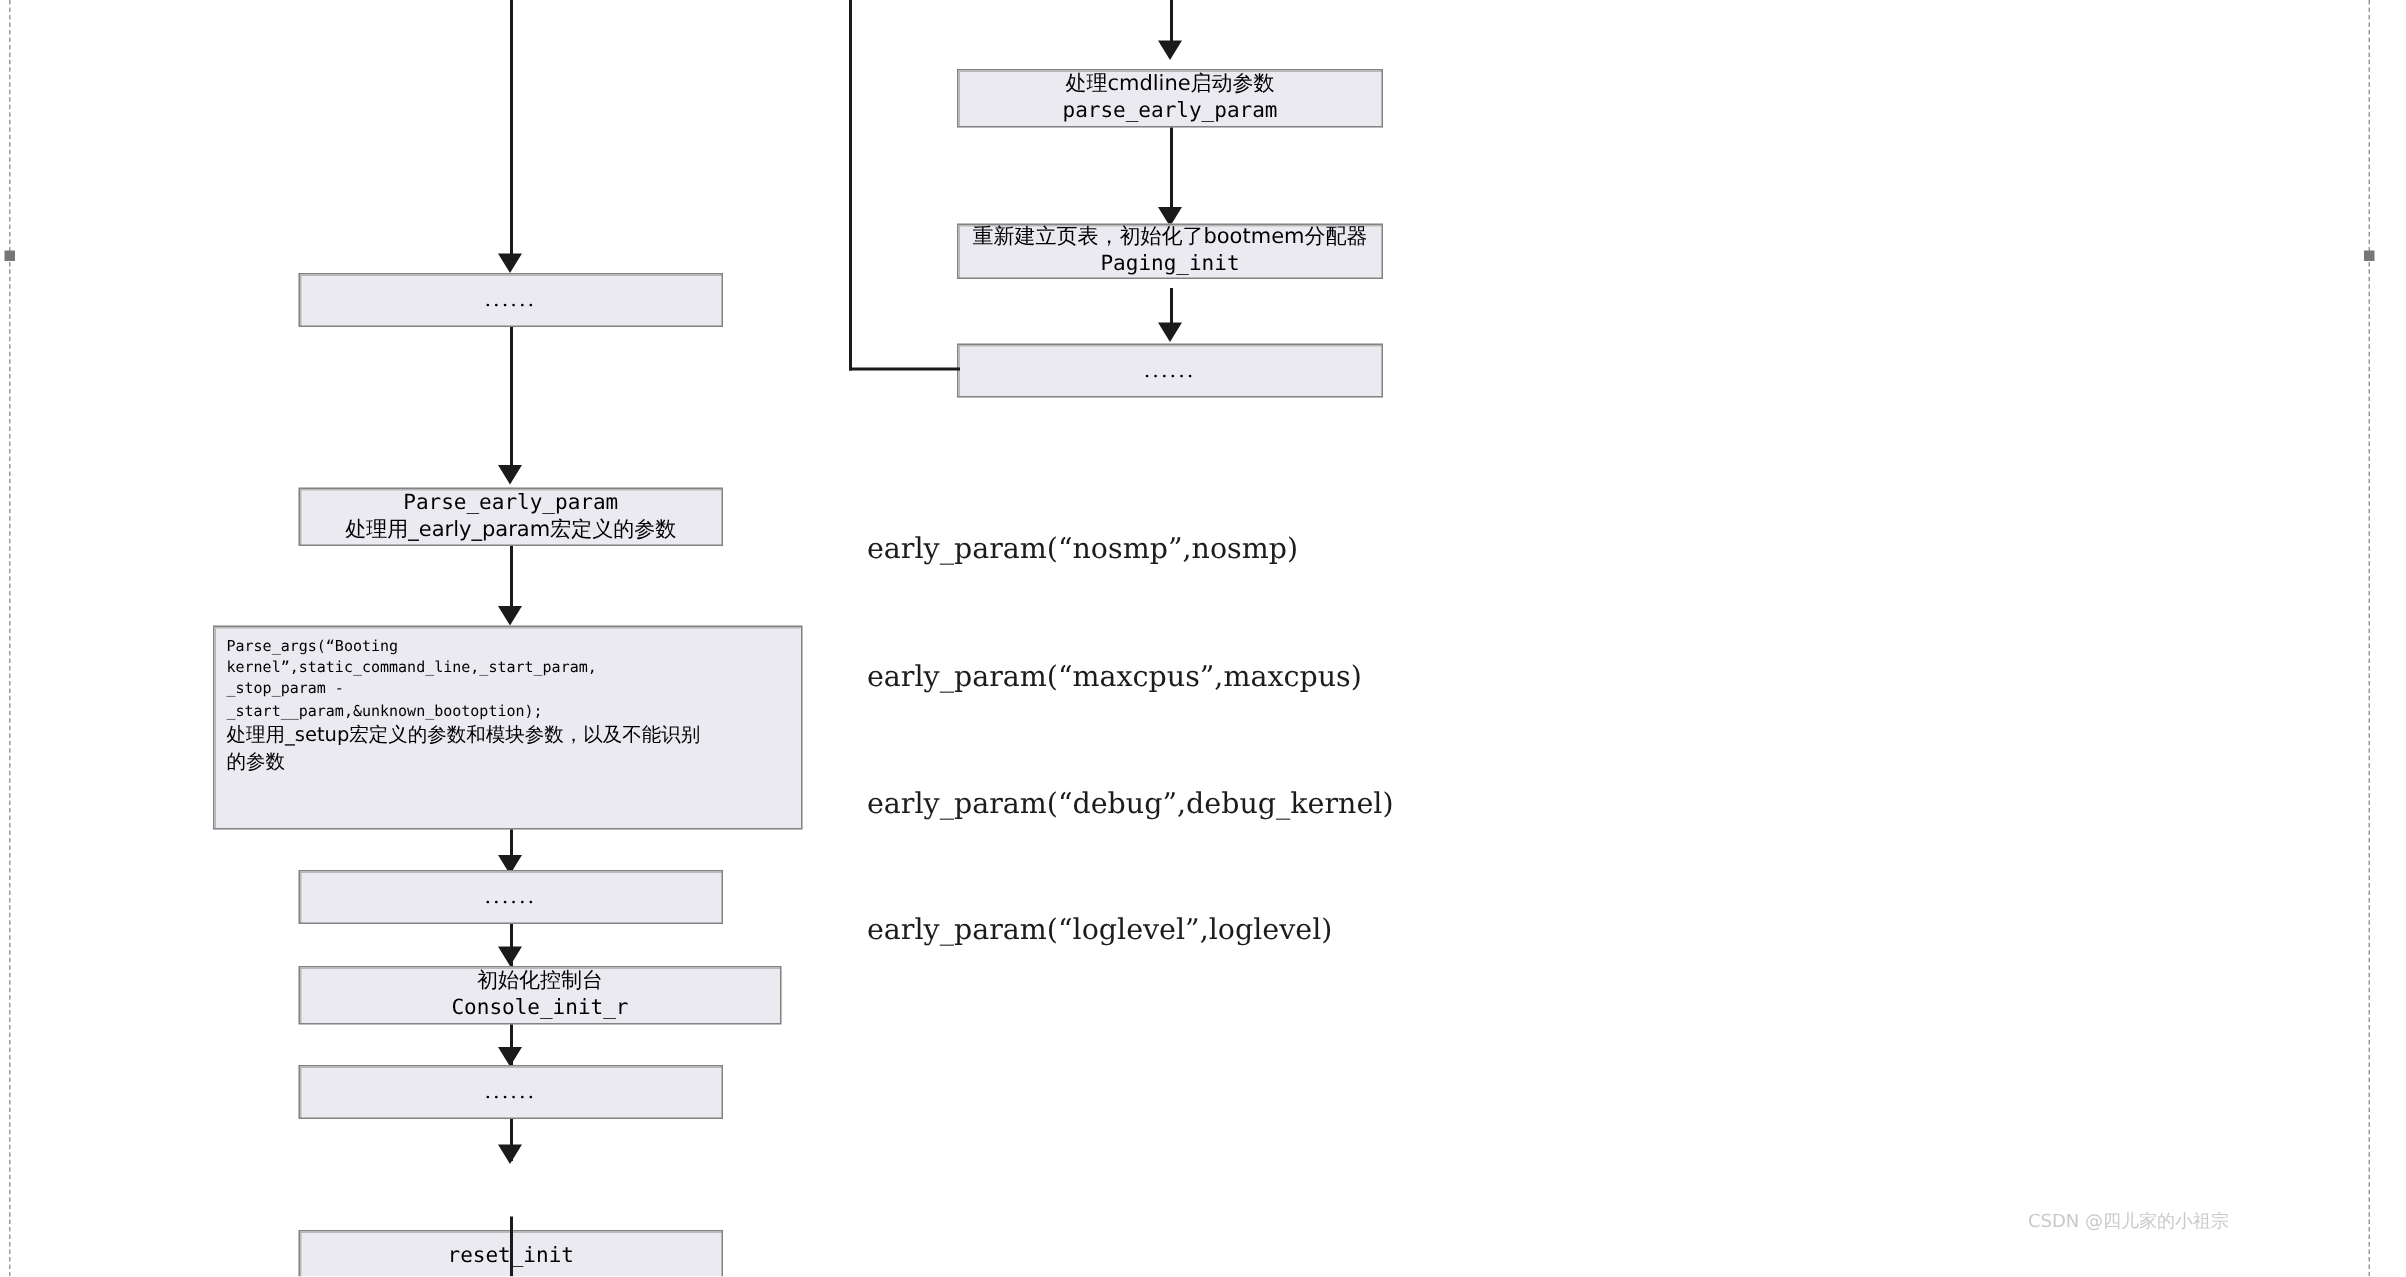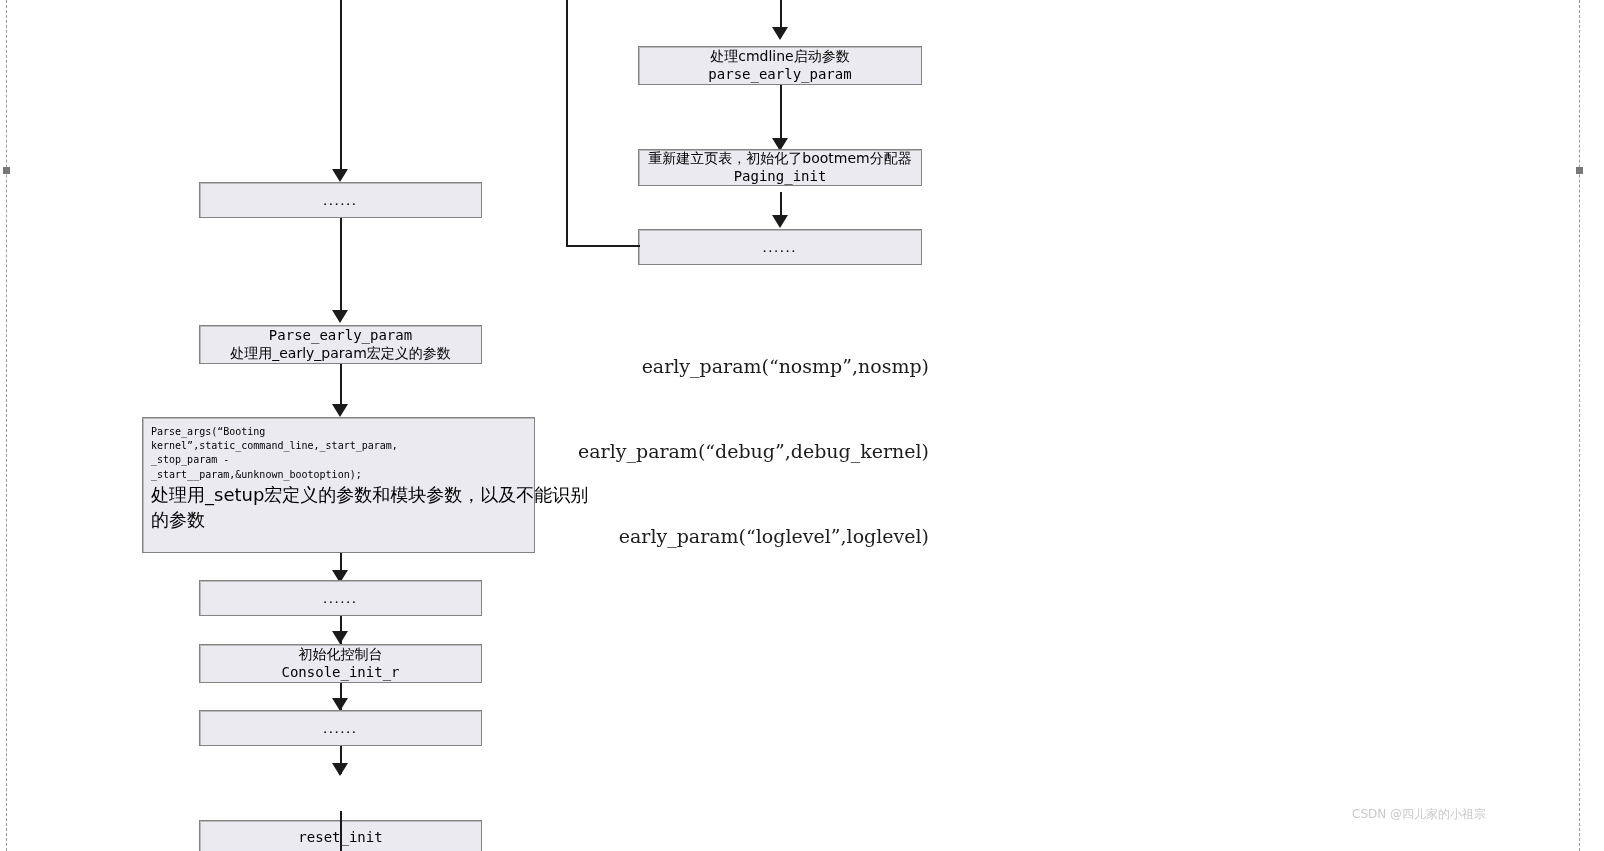--- a/index.html
+++ b/index.html
@@ -75,21 +75,21 @@
     justify-content: flex-start;
   }
   .node.left-align .ln {
     font-family: "DejaVu Sans Mono", "Liberation Mono", monospace;
     font-size: 10px;
     line-height: 1.42;
     white-space: pre;
   }
   .node.left-align .ln.cjkline {
     font-family: "DejaVu Sans", "Liberation Sans", sans-serif;
-    font-size: 18px;
+    font-size: 13px;
   }
 
   
   .vline {
     position: absolute;
     width: 0;
     border-left: 2px solid #1a1a1a;
   }
   .hline {
     position: absolute;
@@ -107,21 +107,21 @@
 
   
   .code-block {
     position: absolute;
     font-family: "DejaVu Serif", "Liberation Serif", serif;
     font-size: 19px;
     line-height: 28.2px;
     color: #1c1c1c;
     white-space: pre;
   }
-  .code-block .cl { display: block; white-space: pre; text-align: right; }
+  .code-block .cl { display: block; white-space: pre; }
 
   .watermark {
     position: absolute;
     font-family: "DejaVu Sans", "Liberation Sans", sans-serif;
     font-size: 12px;
     color: #c9c9c9;
     white-space: pre;
   }
 </style>
 </head>
@@ -164,21 +164,21 @@
   <div class="vline" style="left:340px; top:553px; height:28px;"></div>
   <div class="arrowhead" style="left:332px; top:570px;"></div>
 
   <div class="node dots" style="left:199px; top:580px; width:283px; height:36px;">
     <span class="ln">......</span>
   </div>
 
   <div class="vline" style="left:340px; top:616px; height:28px;"></div>
   <div class="arrowhead" style="left:332px; top:631px;"></div>
 
-  <div class="node" style="left:199px; top:644px; width:283px; height:39px;">
+  <div class="node" style="left:199px; top:644px; width:322px; height:39px;">
     <span class="ln cjk">初始化控制台</span>
     <span class="ln mono">Console_init_r</span>
   </div>
 
   <div class="vline" style="left:340px; top:683px; height:28px;"></div>
   <div class="arrowhead" style="left:332px; top:698px;"></div>
 
   <div class="node dots" style="left:199px; top:710px; width:283px; height:36px;">
     <span class="ln">......</span>
   </div>
@@ -213,20 +213,21 @@
 
   <div class="node dots" style="left:638px; top:229px; width:284px; height:36px;">
     <span class="ln">......</span>
   </div>
 
   <div class="vline" style="left:566px; top:-2px; height:249px;"></div>
   <div class="hline" style="left:566px; top:245px; width:74px;"></div>
 
   <div class="code-block" style="left:578px; top:296px;">
     <span class="cl">early_param(“nosmp”,nosmp)</span>
+    <span class="cl">early_param(“maxcpus”,maxcpus)</span>
     <span class="cl">early_param(“debug”,debug_kernel)</span>
     <span class="cl">early_param(“loglevel”,loglevel)</span>
   </div>
 
 
   <div class="watermark" style="left:1352px; top:806px;">CSDN @四儿家的小祖宗</div>
 
 </div>
 
 </body></html>

